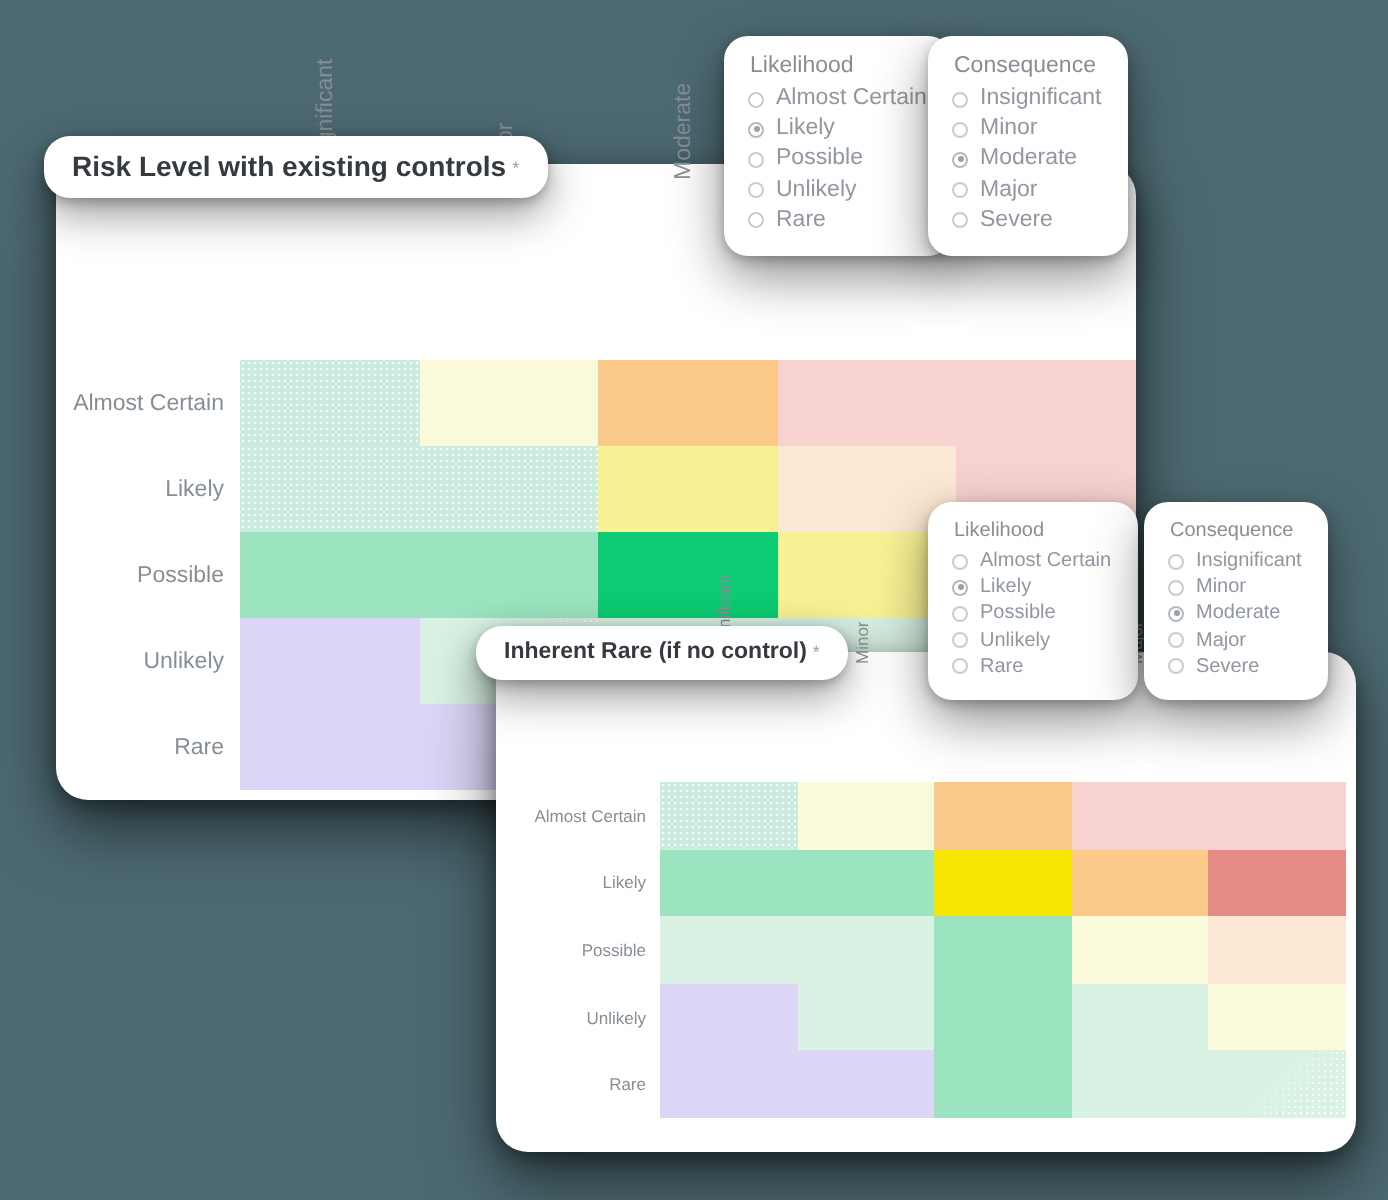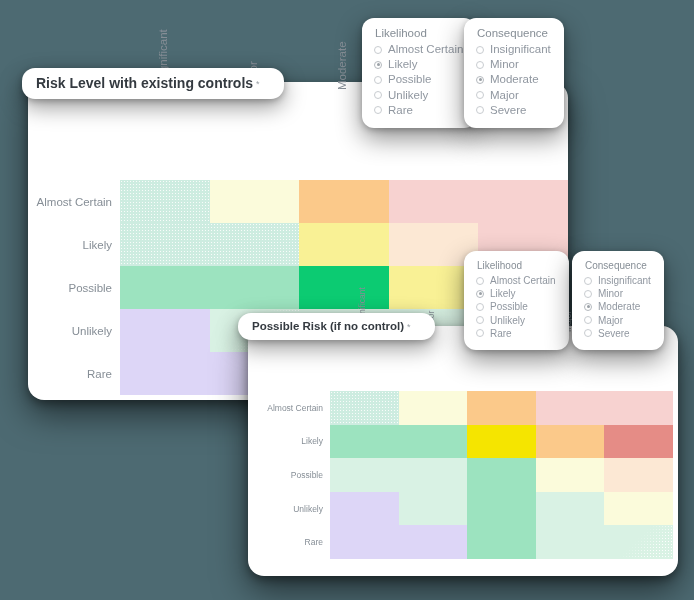--- a/index.html
+++ b/index.html
@@ -16,21 +16,21 @@
     background:#ffffff;
     border-radius:16px;
     box-shadow:0 14px 34px rgba(0,0,0,.55), 0 4px 10px rgba(0,0,0,.35);
   }
 
   
   .title-pill{
     position:absolute;
     background:#ffffff;
     border-radius:13px;
-    padding:7px 24px 8px 14px;
+    padding:7px 14px 8px 14px;
     font-weight:bold;
     color:#343a40;
     white-space:nowrap;
     box-shadow:0 8px 22px rgba(0,0,0,.40), 0 2px 6px rgba(0,0,0,.25);
     z-index:30;
   }
   .title-pill .star{
     font-weight:normal;
     color:#9aa0a6;
     font-size:9px;
@@ -262,21 +262,21 @@
         <div class="cell" style="left: 0px; top: 134.4px; width: 68.5px; height: 33.6px; background: rgb(221, 214, 247);"></div>
         <div class="cell" style="left: 68.5px; top: 134.4px; width: 68.5px; height: 33.6px; background: rgb(221, 214, 247);"></div>
         <div class="cell" style="left: 137px; top: 134.4px; width: 68.5px; height: 33.6px; background: rgb(156, 227, 191);"></div>
         <div class="cell" style="left: 205.5px; top: 134.4px; width: 68.5px; height: 33.6px; background: rgb(217, 242, 228);"></div>
         <div class="cell tex-diag" style="left: 274px; top: 134.4px; width: 68.5px; height: 33.6px; background: rgb(217, 242, 228);"></div>
       </div>
   </div>
 </div>
 
 <div class="title-pill" id="pill2" style="left:238px;top:313px;font-size:11.5px;">
-  <span>Possible Risk (if no control)</span><span class="star">*</span>
+  <span>Inherent Rare (if no control)</span><span class="star">*</span>
 </div>
 
 <div class="opt-card" id="opt2a" style="left:464px;top:251px;font-size:10px;">
   <div class="opt-title">Likelihood</div>
   <div class="opt-list">
       <div class="opt-row">
         <span class="radio"></span>
         <span class="opt-label">Almost Certain</span>
       </div>
       <div class="opt-row">

